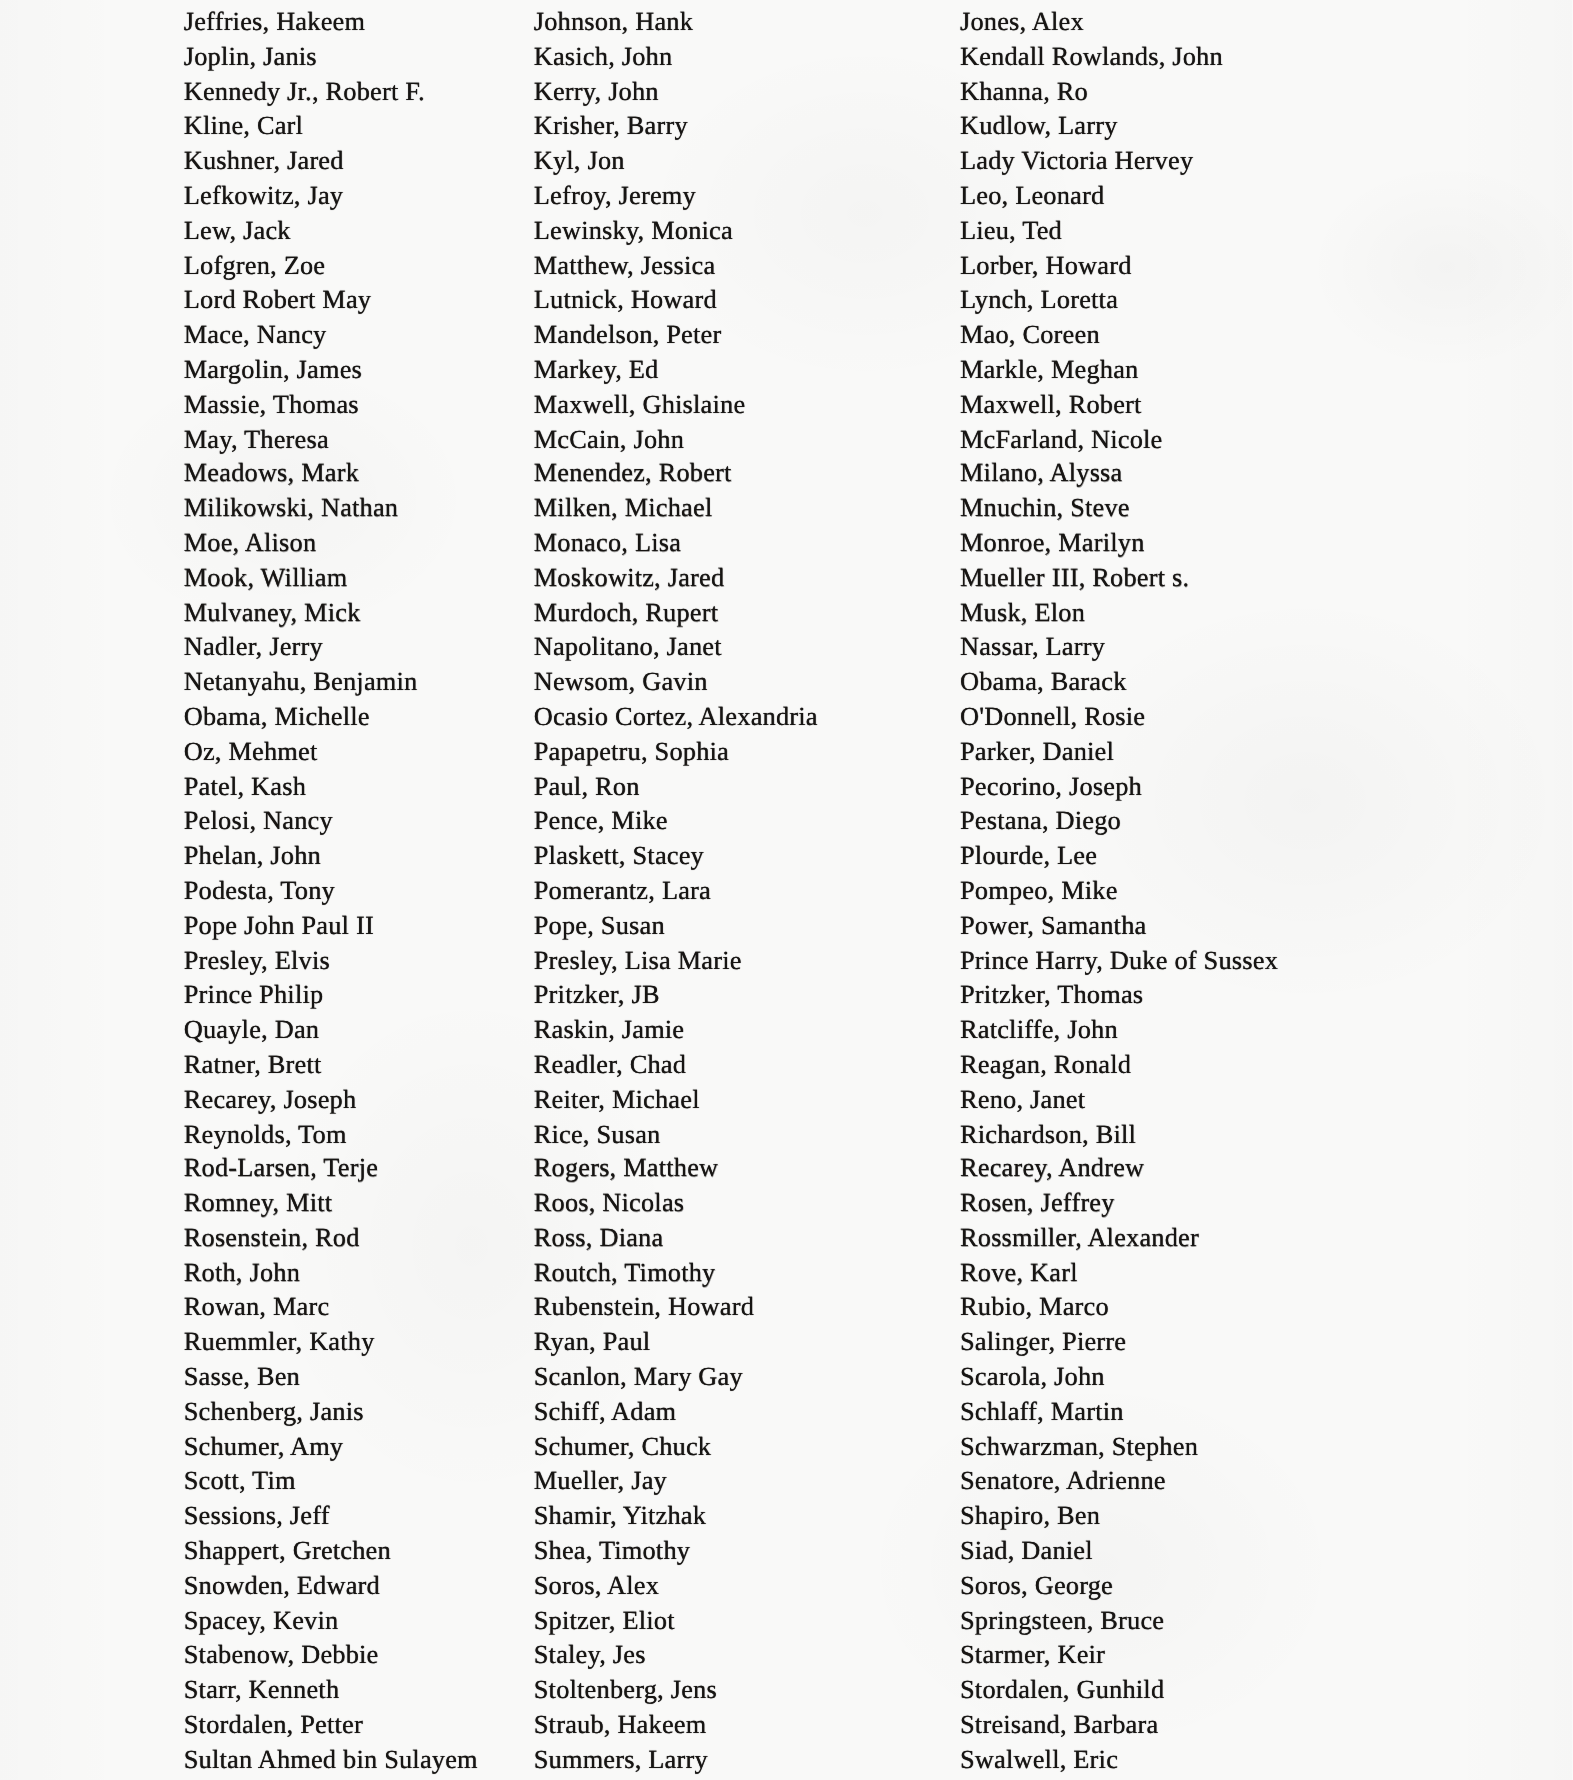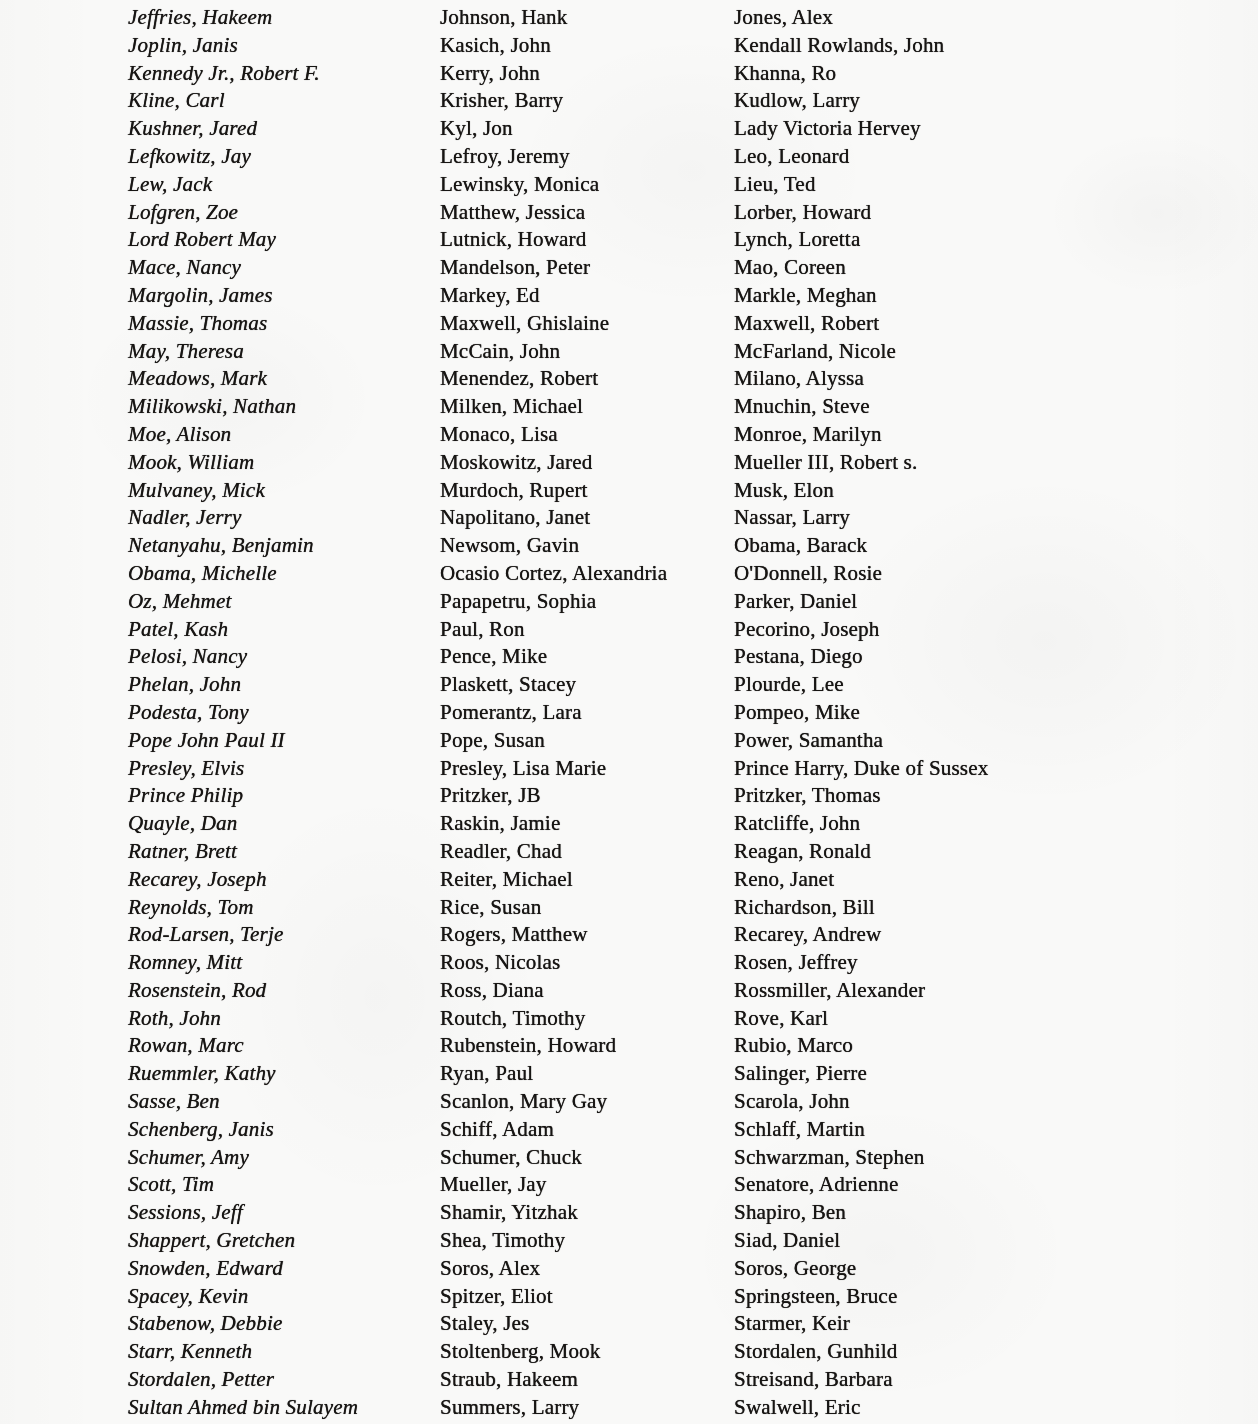--- a/index.html
+++ b/index.html
@@ -25,23 +25,23 @@
       radial-gradient(ellipse 240px 300px at 30% 70%, rgba(0,0,0,0.018), transparent 70%),
       radial-gradient(ellipse 280px 220px at 70% 88%, rgba(0,0,0,0.02), transparent 70%),
       radial-gradient(ellipse 160px 120px at 92% 15%, rgba(0,0,0,0.025), transparent 70%),
       linear-gradient(90deg, rgba(0,0,0,0.012) 0%, rgba(0,0,0,0) 8%, rgba(0,0,0,0) 92%, rgba(0,0,0,0.012) 100%);
   }
   .col {
     position: absolute;
     top: 4px;
     white-space: nowrap;
   }
-  .col-1 { left: 128px; font-style: italic; }
-  .col-2 { left: 440px; }
-  .col-3 { left: 734px; }
+  .col-1 { left: 147px; }
+  .col-2 { left: 427px; }
+  .col-3 { left: 768px; }
   .name-item {
     height: 27.8px;
     line-height: 27.8px;
     font-size: 21px;
     color: #171513;
     
     text-shadow: 0 0 0.7px rgba(20,18,16,0.85), 0.3px 0.3px 0.4px rgba(20,18,16,0.35);
     letter-spacing: 0.2px;
   }
 </style>
@@ -144,21 +144,21 @@
       <div class="name-item">Ryan, Paul</div>
       <div class="name-item">Scanlon, Mary Gay</div>
       <div class="name-item">Schiff, Adam</div>
       <div class="name-item">Schumer, Chuck</div>
       <div class="name-item">Mueller, Jay</div>
       <div class="name-item">Shamir, Yitzhak</div>
       <div class="name-item">Shea, Timothy</div>
       <div class="name-item">Soros, Alex</div>
       <div class="name-item">Spitzer, Eliot</div>
       <div class="name-item">Staley, Jes</div>
-      <div class="name-item">Stoltenberg, Mook</div>
+      <div class="name-item">Stoltenberg, Jens</div>
       <div class="name-item">Straub, Hakeem</div>
       <div class="name-item">Summers, Larry</div>
     </div>
   <div class="col col-3">
       <div class="name-item">Jones, Alex</div>
       <div class="name-item">Kendall Rowlands, John</div>
       <div class="name-item">Khanna, Ro</div>
       <div class="name-item">Kudlow, Larry</div>
       <div class="name-item">Lady Victoria Hervey</div>
       <div class="name-item">Leo, Leonard</div>

